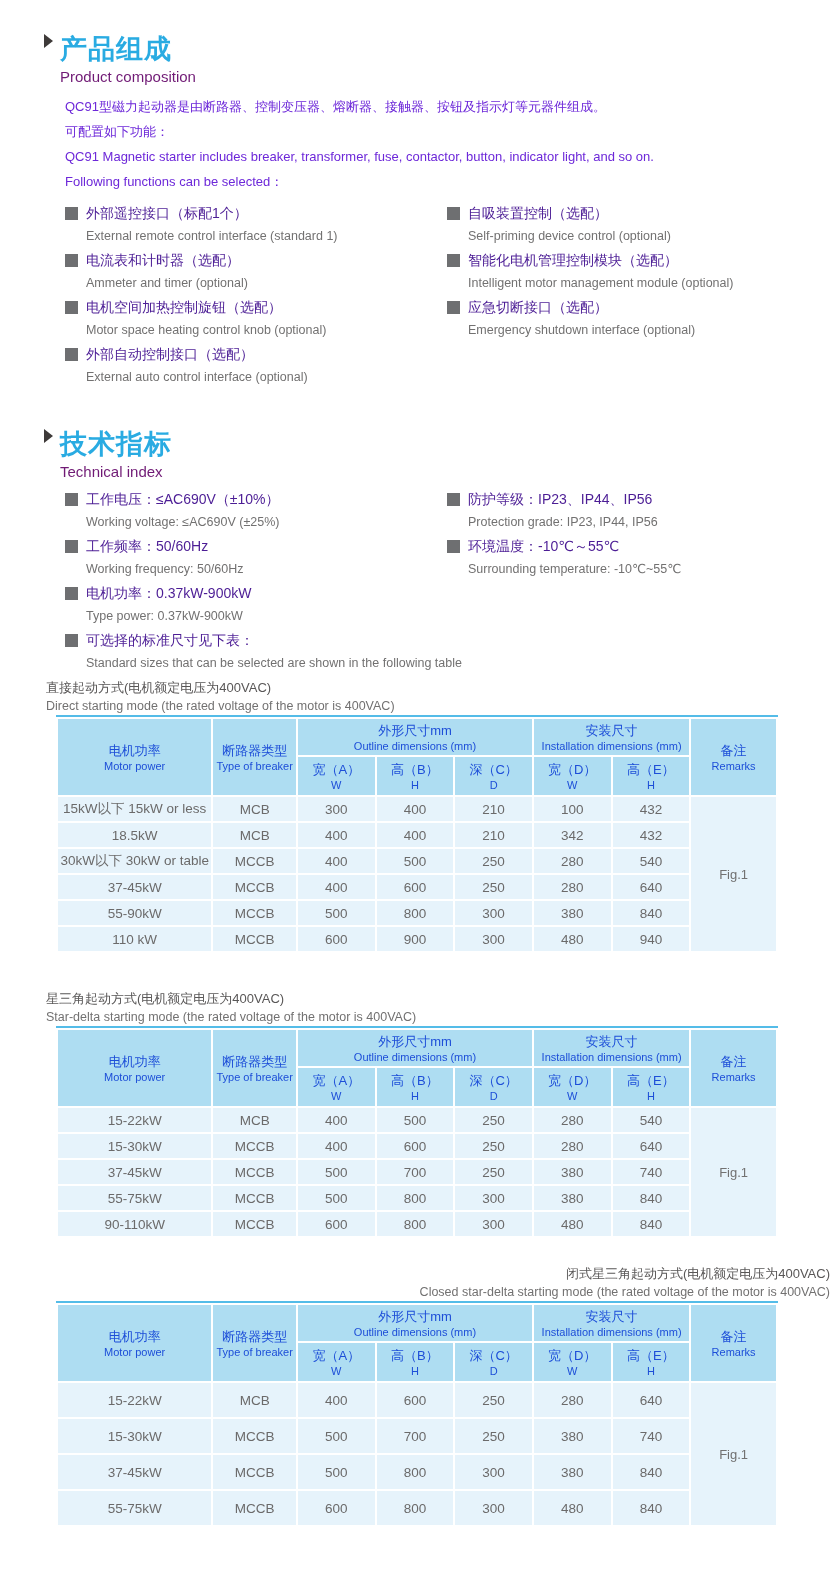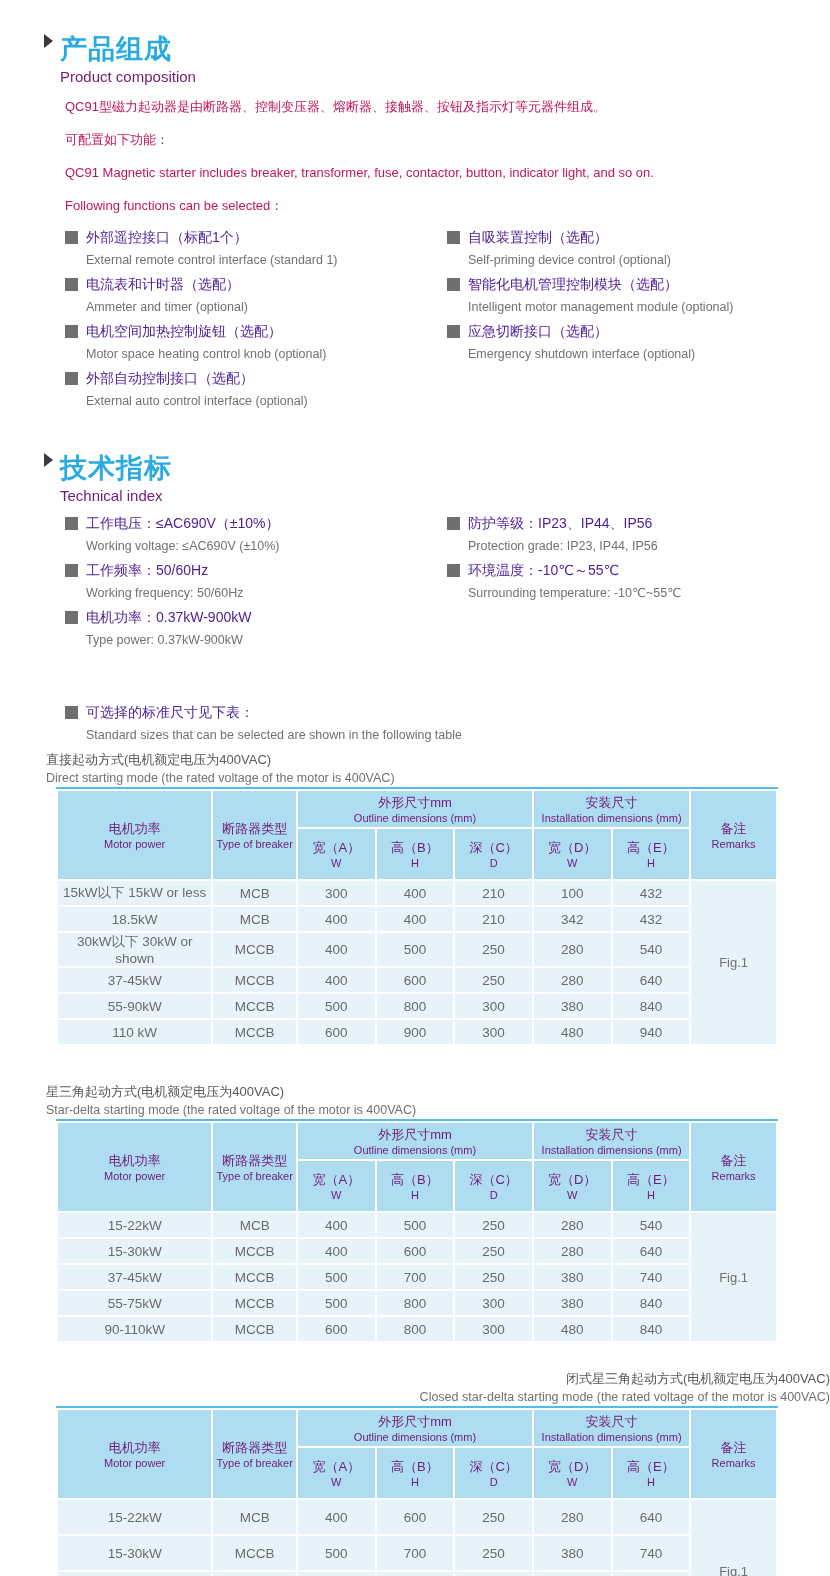--- a/index.html
+++ b/index.html
@@ -16,50 +16,50 @@
   .sec-title { display: flex; align-items: flex-start; gap: 7px; }
   .arrow-icon { width: 0; height: 0; flex: none;
     border-left: 9px solid #3e3a39;
     border-top: 7px solid transparent; border-bottom: 7px solid transparent; }
   .sec-title h1 { font-size: 27px; line-height: 30px; font-weight: bold;
     color: #29abe2; letter-spacing: 1px; }
   .sec-sub { margin-left: 16px; margin-top: 4px; font-size: 15px; color: #701a75; }
 
   
   .intro { margin-left: 65px; margin-top: 9px; }
-  .intro p { font-size: 13px; line-height: 25px; color: #be185d; margin-top: 8px; }
+  .intro p { font-size: 13px; line-height: 25px; color: #6d28d9; }
 
   
   .two-col { display: grid; grid-template-columns: 382px auto; margin-left: 65px; margin-top: 7px; }
   .item { margin-bottom: 1px; }
   .item-zh { display: flex; align-items: center; gap: 8px; font-size: 14px; line-height: 24px; color: #4c1d95; }
   .bullet-icon { width: 13px; height: 13px; background: #6e6f71; flex: none; }
   .item-en { margin-left: 21px; font-size: 12.5px; line-height: 22px; color: #727171; }
 
   .tech-wrap { margin-top: 40px; }
-  .note { margin-left: 65px; margin-top: 48px; }
+  .note { margin-left: 65px; }
 
   
   .cap { margin-left: 46px; margin-top: 4px; }
   .cap.shift-left { margin-left: 29px; }
   .cap-zh { font-size: 13px; line-height: 19px; color: #595757; }
   .cap-en { font-size: 12.5px; line-height: 18px; color: #727171; }
   .cap-gap1 { margin-top: 36px; }
   .cap-gap2 { margin-top: 26px; text-align: right; }
 
   
   .tbl-wrap { margin-left: 56px; width: 722px; border-top: 2px solid #54bce8; }
   table { width: 722px; table-layout: fixed; border-collapse: separate; border-spacing: 2px; }
   col.c-power { width: 152px; } col.c-breaker { width: 82px; }
   col.c-dim { width: 76px; } col.c-remark { width: 84px; }
-  th { background: #aeddf2; font-weight: normal; color: #701a75; padding: 2px 1px; }
+  th { background: #aeddf2; font-weight: normal; color: #1d4ed8; padding: 2px 1px; }
   .h-zh { font-size: 13px; line-height: 17px; display: block; }
   .h-en { font-size: 11px; line-height: 14px; display: block; }
   th.group { height: 36px; }
-  th.subcol { height: 50px; }
+  th.subcol { height: 38px; }
   td { background: #e6f3fb; text-align: center; vertical-align: middle;
     font-size: 13.5px; color: #6b6a6a; height: 24px; padding: 0 2px; }
   td.remark-cell { font-size: 13px; color: #727171; }
   table.tall td { height: 34px; }
 </style>
 </head>
 <body>
 
 <div class="page">
 
@@ -143,21 +143,21 @@
       <div class="sec-sub">Technical index</div>
     </div>
 
     <div class="two-col">
       <div>
         <div class="item">
           <div class="item-zh">
               <span class="bullet-icon"></span>
               <span>工作电压：≤AC690V（±10%）</span>
             </div>
-          <div class="item-en">Working voltage: ≤AC690V (±10%)</div>
+          <div class="item-en">Working voltage: ≤AC690V (±25%)</div>
         </div>
         <div class="item">
           <div class="item-zh">
               <span class="bullet-icon"></span>
               <span>工作频率：50/60Hz</span>
             </div>
           <div class="item-en">Working frequency: 50/60Hz</div>
         </div>
         <div class="item">
           <div class="item-zh">
@@ -268,21 +268,21 @@
       <tr>
             <td>18.5kW</td>
             <td>MCB</td>
             <td>400</td>
             <td>400</td>
             <td>210</td>
             <td>342</td>
             <td>432</td>
           </tr>
       <tr>
-            <td>30kW以下 30kW or shown</td>
+            <td>30kW以下 30kW or table</td>
             <td>MCCB</td>
             <td>400</td>
             <td>500</td>
             <td>250</td>
             <td>280</td>
             <td>540</td>
           </tr>
       <tr>
             <td>37-45kW</td>
             <td>MCCB</td>

